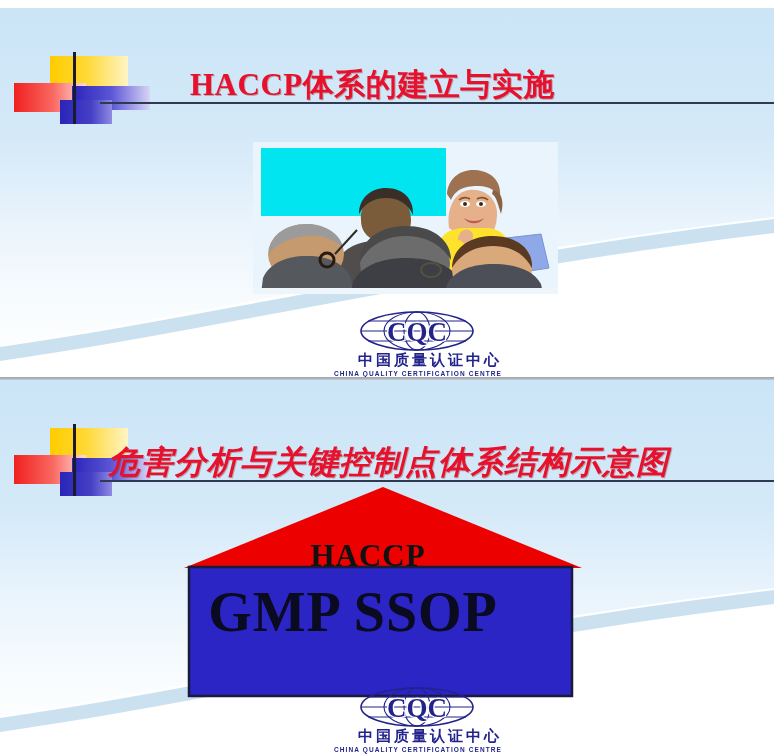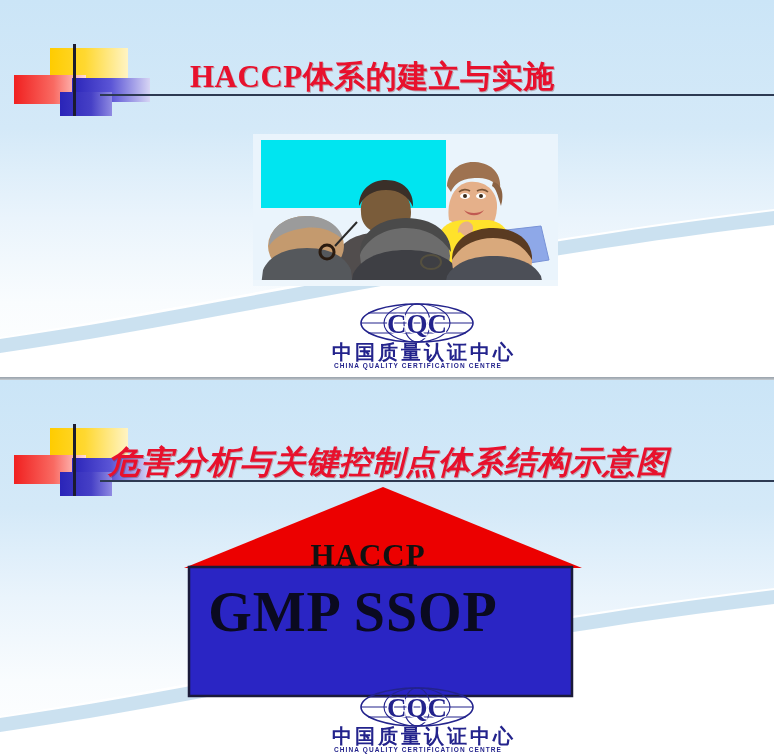--- a/index.html
+++ b/index.html
@@ -13,21 +13,21 @@
   }
   .deck { position: relative; width: 774px; height: 756px; }
 
   
   .slide {
     position: absolute;
     left: 0; width: 774px;
     overflow: hidden;
     background: linear-gradient(to bottom, #cbe5f7 0%, #d4e9f8 34%, #eaf4fc 58%, #f9fcfe 80%, #ffffff 100%);
   }
-  #slide-1 { top: 0px;   height: 377px; }
+  #slide-1 { top: 8px;   height: 377px; }
   #slide-2 { top: 380px; height: 376px; }
 
   .slide-divider {
     position: absolute; left: 0; top: 377px;
     width: 774px; height: 3px;
     background: linear-gradient(to bottom,#9aa3ac 0%, #aeb6bd 60%, #c9ced3 100%);
   }
 
   
   .swoosh { position: absolute; left: 0; bottom: 0; width: 774px; height: 190px; }
@@ -70,21 +70,21 @@
   #title-1 { left: 190px; top: 56px; font-size: 31px; }
   #title-2 { left: 108px; top: 441px; font-size: 32px; letter-spacing: 1px; font-style: italic; }
 
   
   .cqc { position: absolute; width: 170px; text-align: right; }
   #cqc-1 { left: 332px; top: 302px; }
   #cqc-2 { left: 332px; top: 686px; }
   .cqc-globe { display: block; margin: 0 auto; }
   .cqc-cn {
     color: #23238c; font-family: "DejaVu Sans", sans-serif;
-    font-size: 20px; font-weight: bold; letter-spacing: 3px;
+    font-size: 15px; font-weight: bold; letter-spacing: 3px;
     line-height: 17px; white-space: nowrap;
   }
   .cqc-en {
     color: #23238c; font-family: "Liberation Sans", sans-serif;
     font-size: 6.5px; font-weight: bold; letter-spacing: 1.1px;
     line-height: 9px; white-space: nowrap;
   }
 
   
   .illustration { position: absolute; left: 253px; top: 134px; width: 305px; height: 152px; }

